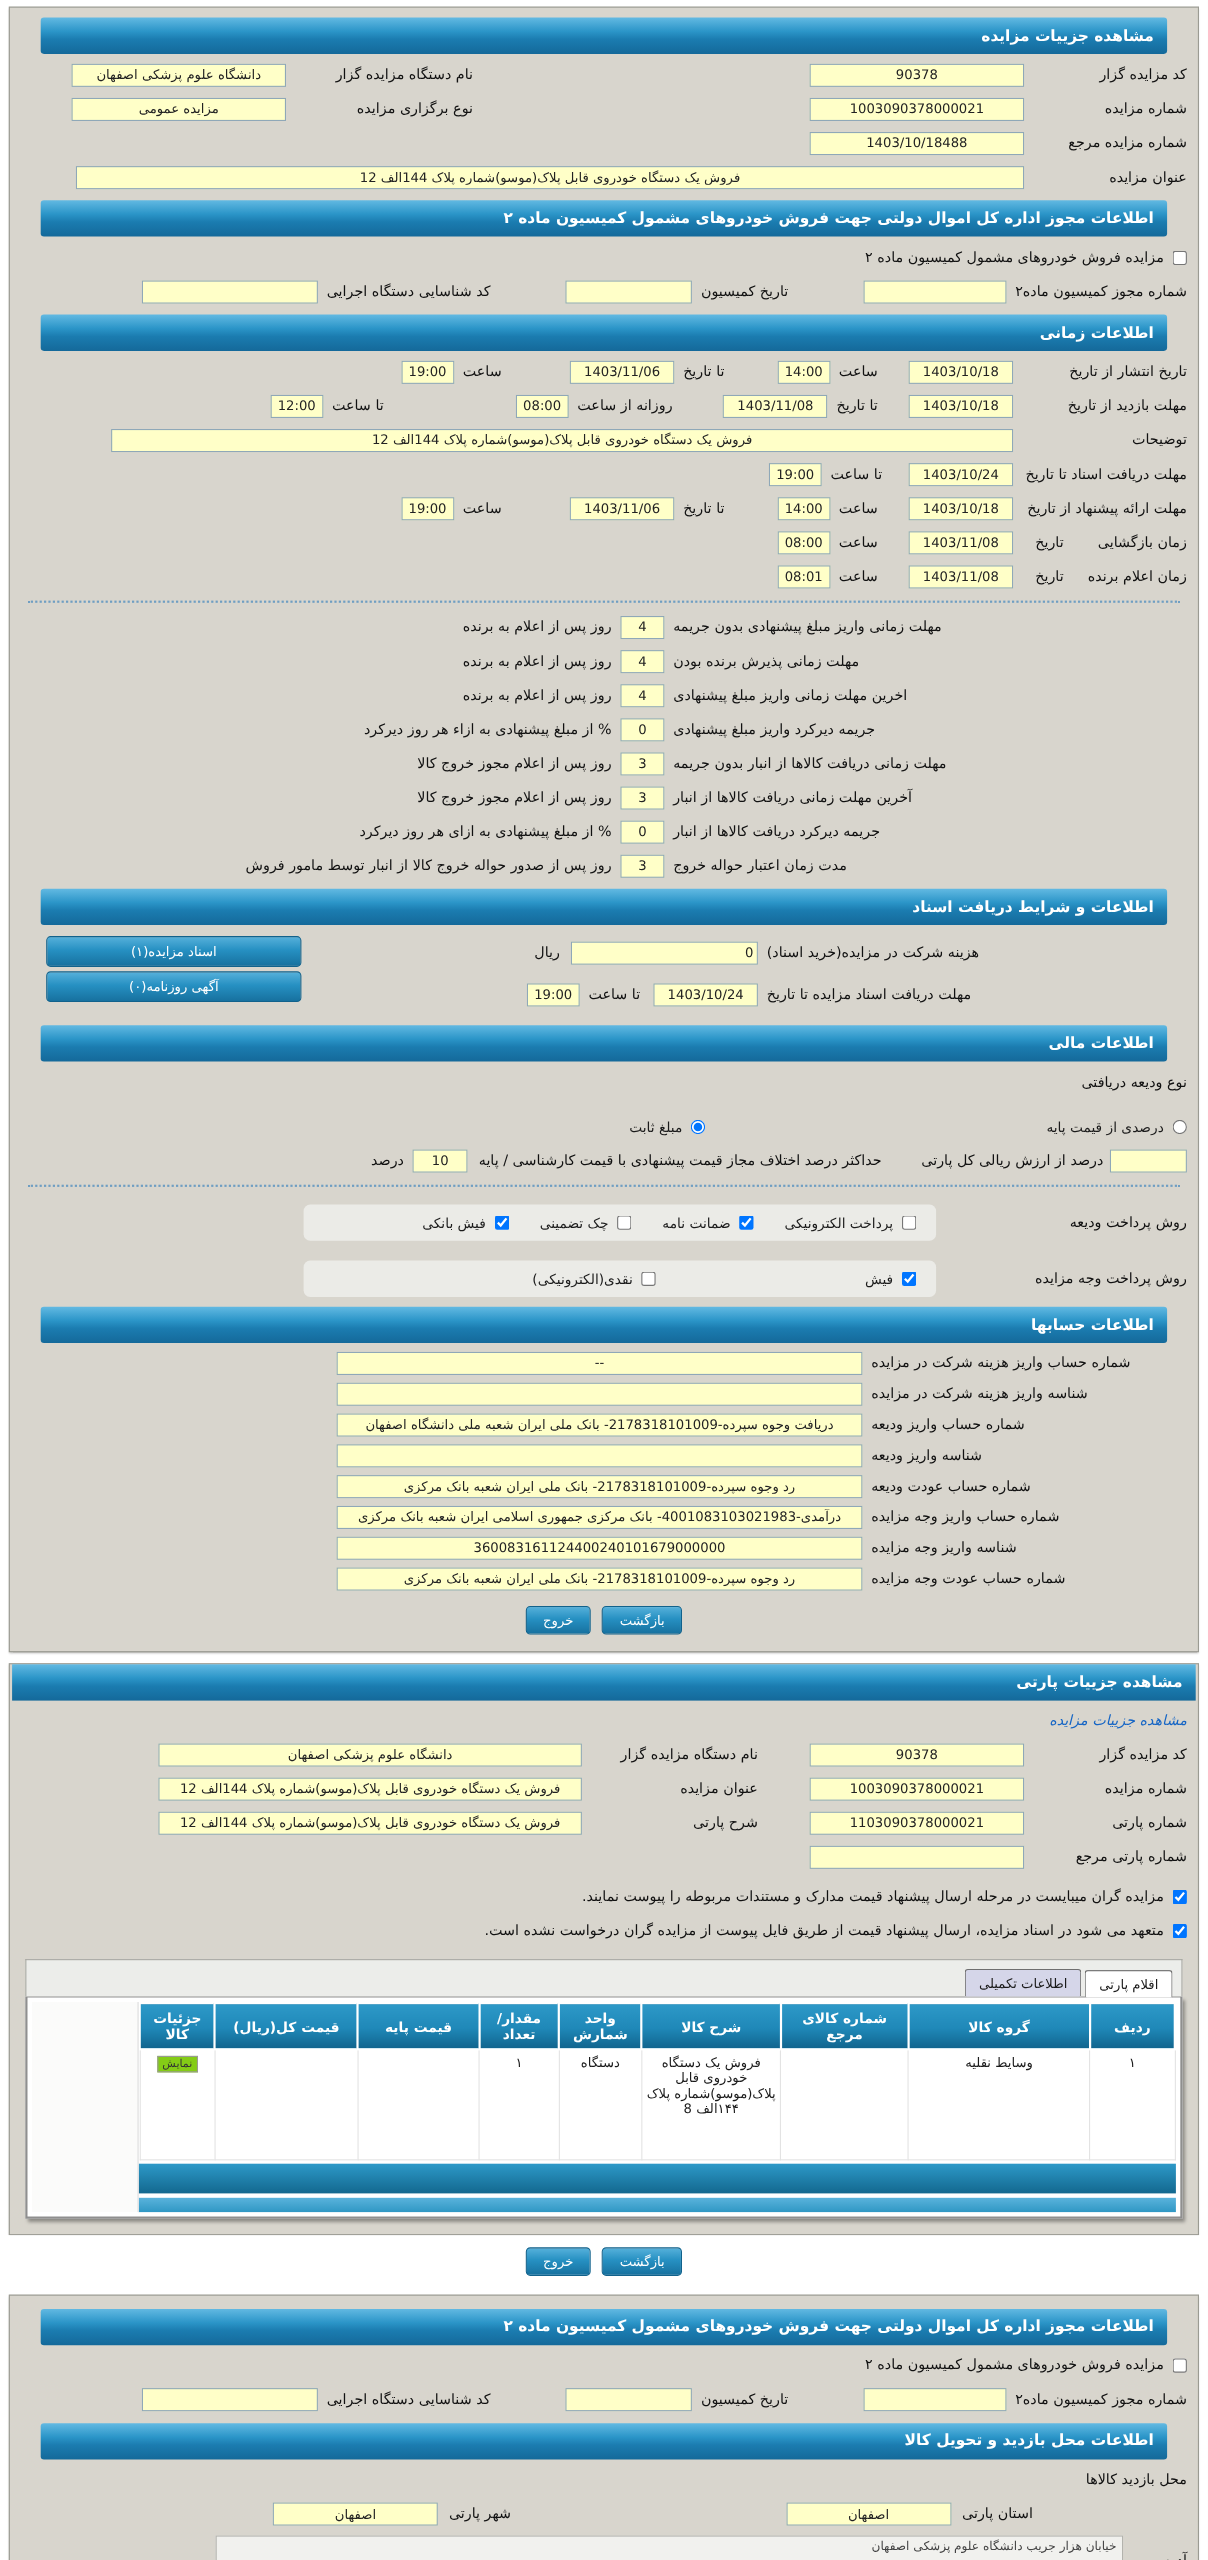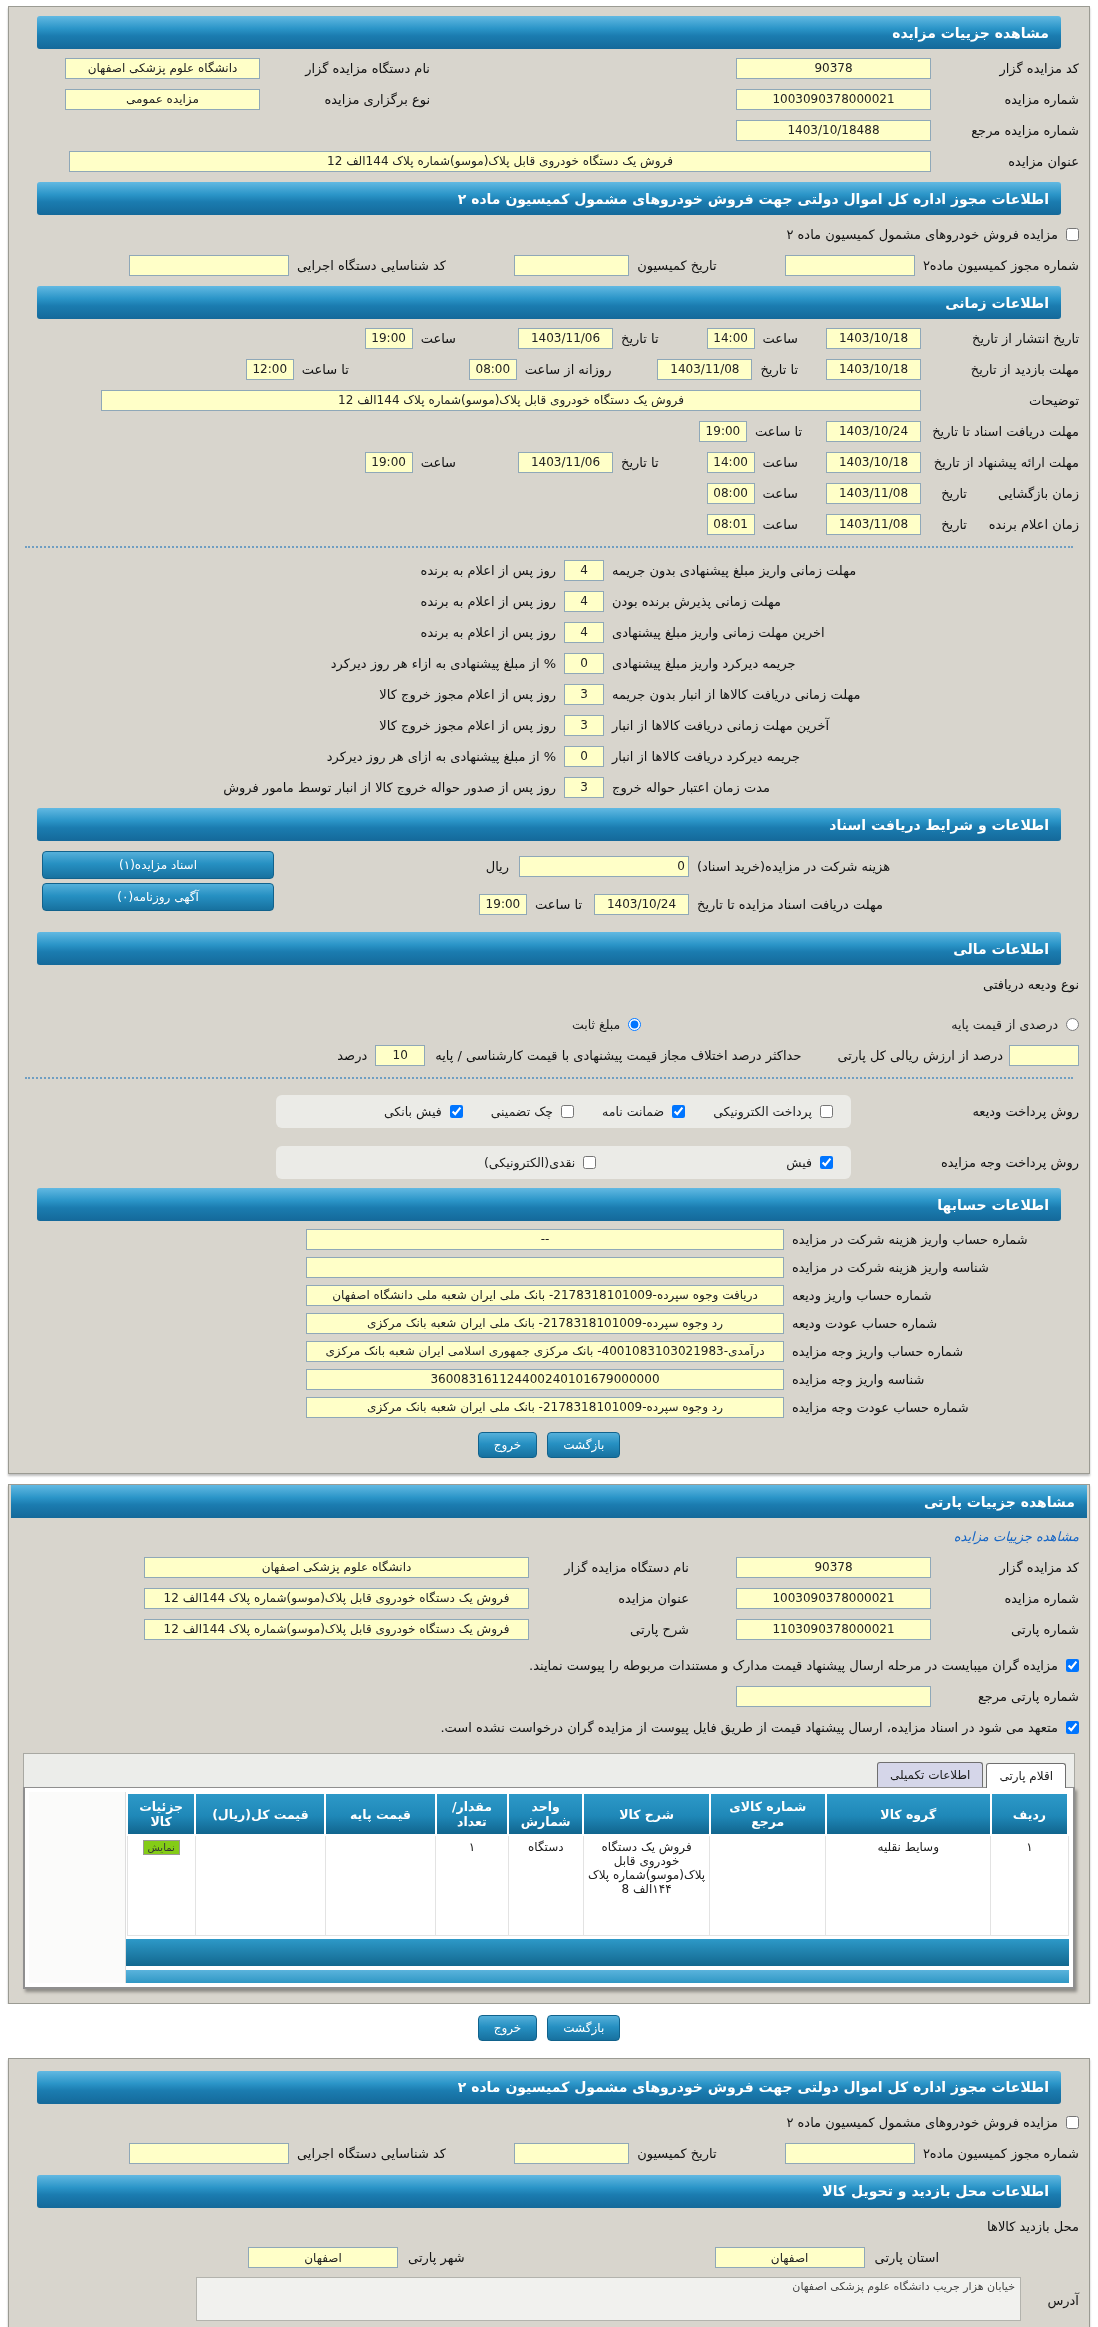--- a/index.html
+++ b/index.html
@@ -298,20 +298,24 @@
   </div>
   <div class="row" style="margin:4px 0;padding-left:16px;">
     <span class="lbl tl" style="width:295px">شناسه واریز هزینه شرکت در مزایده</span>
     <input class="yf" style="width: 478px;" readonly="" value="">
   </div>
   <div class="row" style="margin:4px 0;">
     <span class="lbl tl" style="width:295px">شماره حساب واریز ودیعه</span>
     <input class="yf" style="width: 478px;" readonly="" value="دریافت وجوه سپرده-2178318101009- بانک ملی ایران شعبه ملی دانشگاه اصفهان">
   </div>
   <div class="row" style="margin:4px 0;">
+    <span class="lbl tl" style="width:295px">شناسه واریز ودیعه</span>
+    <input class="yf" style="width: 478px;" readonly="" value="">
+  </div>
+  <div class="row" style="margin:4px 0;">
     <span class="lbl tl" style="width:295px">شماره حساب عودت ودیعه</span>
     <input class="yf" style="width: 478px;" readonly="" value="رد وجوه سپرده-2178318101009- بانک ملی ایران شعبه بانک مرکزی">
   </div>
   <div class="row" style="margin:4px 0;">
     <span class="lbl tl" style="width:295px">شماره حساب واریز وجه مزایده</span>
     <input class="yf" style="width: 478px;" readonly="" value="درآمدی-4001083103021983- بانک مرکزی جمهوری اسلامی ایران شعبه بانک مرکزی">
   </div>
   <div class="row" style="margin:4px 0;">
     <span class="lbl tl" style="width:295px">شناسه واریز وجه مزایده</span>
     <input class="yf" style="width: 478px;" readonly="" value="360083161124400240101679000000">
@@ -350,28 +354,28 @@
     <span class="lbl" style="width:160px;">عنوان مزایده</span>
     <input class="yf" style="width: 385px;" readonly="" value="فروش یک دستگاه خودروی قابل پلاک(موسو)شماره پلاک 144الف 12">
   </div>
   <div class="row" style="padding-left:135px;">
     <span class="lbl" style="width:148px;">شماره پارتی</span>
     <input class="yf w190" readonly="" value="1103090378000021" style="">
     <span style="flex:1"></span>
     <span class="lbl" style="width:160px;">شرح پارتی</span>
     <input class="yf" style="width: 385px;" readonly="" value="فروش یک دستگاه خودروی قابل پلاک(موسو)شماره پلاک 144الف 12">
   </div>
+  <div class="row">
+    <span class="lbl" style="width:148px;">شماره پارتی مرجع</span>
+    <input class="yf w190" readonly="" value="" style="">
+  </div>
+
   <div class="row" style="margin-top:12px;">
     <input type="checkbox" checked="" style="">
     <span class="lbl" style="margin-right:4px">مزایده گران میبایست در مرحله ارسال پیشنهاد قیمت مدارک و مستندات مربوطه را پیوست نمایند.</span>
-  </div>
-
-  <div class="row">
-    <span class="lbl" style="width:148px;">شماره پارتی مرجع</span>
-    <input class="yf w190" readonly="" value="" style="">
   </div>
   <div class="row">
     <input type="checkbox" checked="" style="">
     <span class="lbl" style="margin-right:4px">متعهد می شود در اسناد مزایده، ارسال پیشنهاد قیمت از طریق فایل پیوست از مزایده گران درخواست نشده است.</span>
   </div>
 
   <div class="tabstrip">
     <div class="tab active">اقلام پارتی</div>
     <div class="tab inactive">اطلاعات تکمیلی</div>
   </div>

